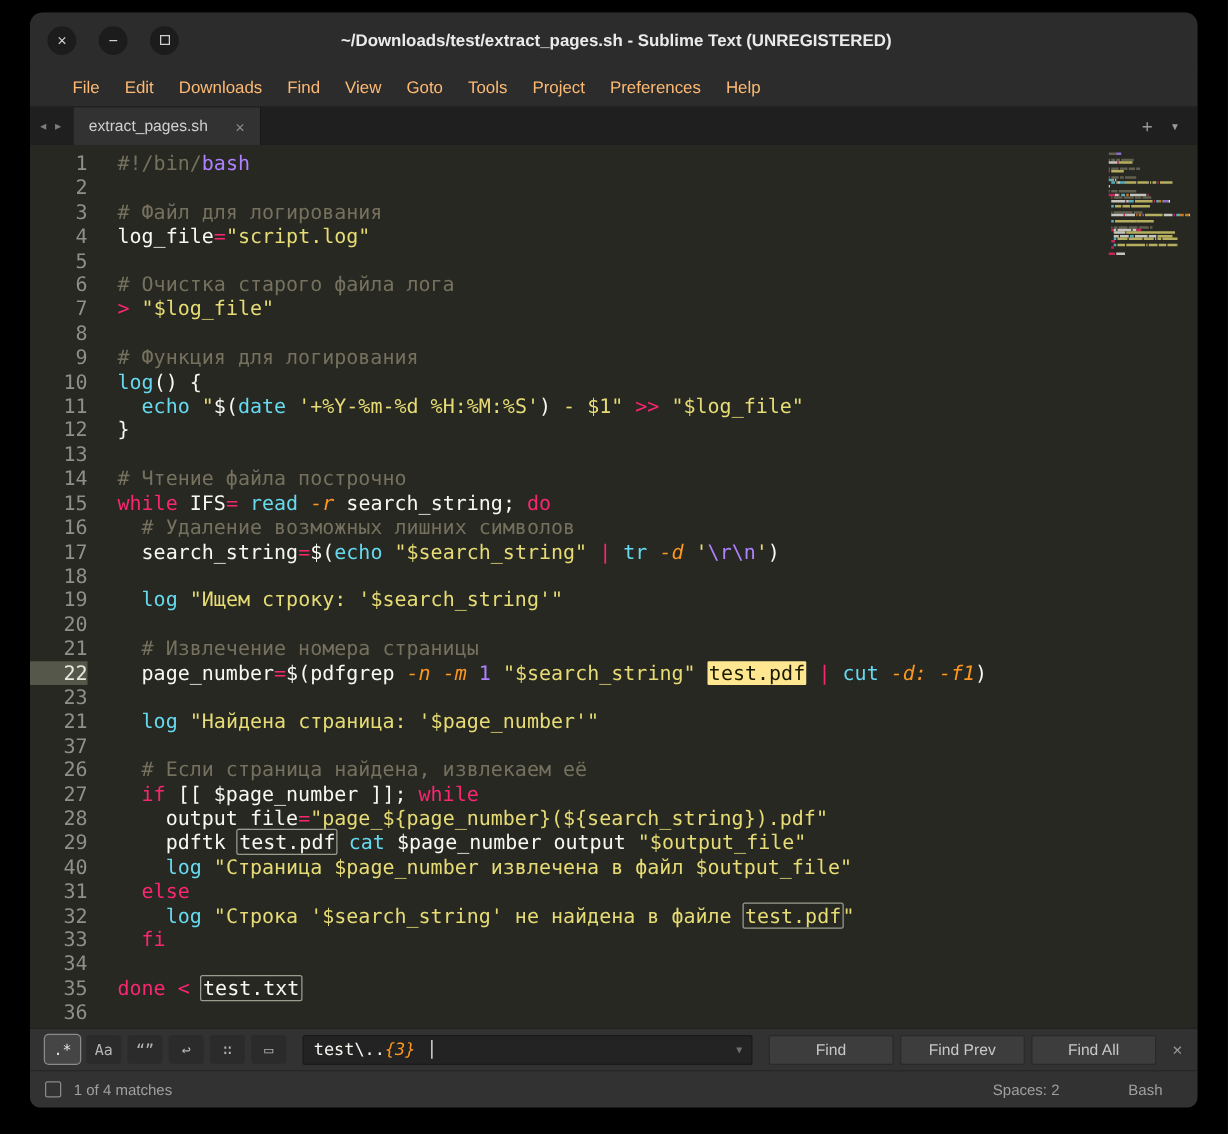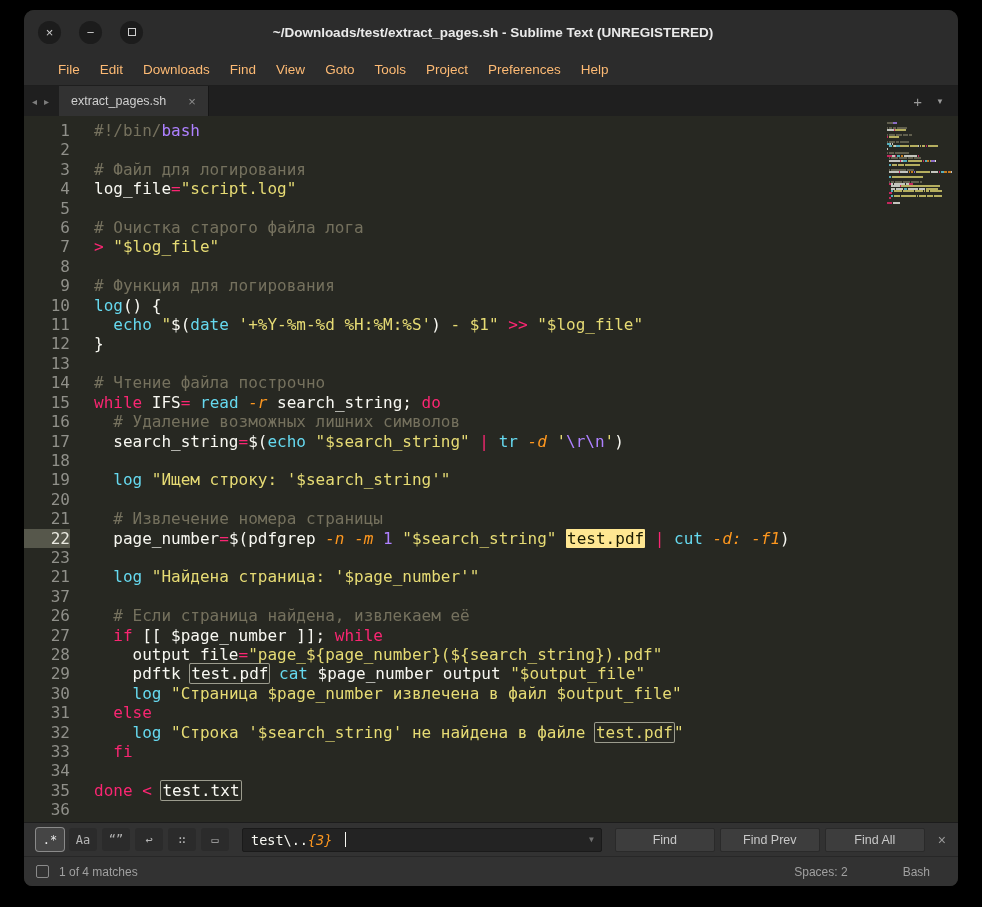--- a/index.html
+++ b/index.html
@@ -151,21 +151,21 @@
           <div class="code-line"><span class="gutter">20</span><span class="line-text">&nbsp;</span></div>
           <div class="code-line"><span class="gutter">21</span><span class="line-text"><span class="tok-com">  # Извлечение номера страницы</span></span></div>
           <div class="code-line"><span class="gutter active">22</span><span class="line-text"><span class="tok-pln">  page_number</span><span class="tok-kw">=</span><span class="tok-pln">$(</span><span class="tok-pln">pdfgrep</span><span class="tok-pln"> </span><span class="tok-par">-n</span><span class="tok-pln"> </span><span class="tok-par">-m</span><span class="tok-pln"> </span><span class="tok-pur">1</span><span class="tok-pln"> </span><span class="tok-str">"$search_string"</span><span class="tok-pln"> </span><span class="tok-pln m-cur">test.pdf</span><span class="tok-pln"> </span><span class="tok-kw">|</span><span class="tok-pln"> </span><span class="tok-fn">cut</span><span class="tok-pln"> </span><span class="tok-par">-d:</span><span class="tok-pln"> </span><span class="tok-par">-f1</span><span class="tok-pln">)</span></span></div>
           <div class="code-line"><span class="gutter">23</span><span class="line-text">&nbsp;</span></div>
           <div class="code-line"><span class="gutter">21</span><span class="line-text"><span class="tok-pln">  </span><span class="tok-fn">log</span><span class="tok-pln"> </span><span class="tok-str">"Найдена страница: '$page_number'"</span></span></div>
           <div class="code-line"><span class="gutter">37</span><span class="line-text">&nbsp;</span></div>
           <div class="code-line"><span class="gutter">26</span><span class="line-text"><span class="tok-com">  # Если страница найдена, извлекаем её</span></span></div>
           <div class="code-line"><span class="gutter">27</span><span class="line-text"><span class="tok-pln">  </span><span class="tok-kw">if</span><span class="tok-pln"> [[ $page_number ]]; </span><span class="tok-kw">while</span></span></div>
           <div class="code-line"><span class="gutter">28</span><span class="line-text"><span class="tok-pln">    output_file</span><span class="tok-kw">=</span><span class="tok-str">"page_${page_number}(${search_string}).pdf"</span></span></div>
           <div class="code-line"><span class="gutter">29</span><span class="line-text"><span class="tok-pln">    pdftk </span><span class="tok-pln m-out">test.pdf</span><span class="tok-pln"> </span><span class="tok-fn">cat</span><span class="tok-pln"> $page_number output </span><span class="tok-str">"$output_file"</span></span></div>
-          <div class="code-line"><span class="gutter">30</span><span class="line-text"><span class="tok-pln">    </span><span class="tok-fn">log</span><span class="tok-pln"> </span><span class="tok-str">"Страница $page_number извлечена в файл $output_file"</span></span></div>
+          <div class="code-line"><span class="gutter">40</span><span class="line-text"><span class="tok-pln">    </span><span class="tok-fn">log</span><span class="tok-pln"> </span><span class="tok-str">"Страница $page_number извлечена в файл $output_file"</span></span></div>
           <div class="code-line"><span class="gutter">31</span><span class="line-text"><span class="tok-pln">  </span><span class="tok-kw">else</span></span></div>
           <div class="code-line"><span class="gutter">32</span><span class="line-text"><span class="tok-pln">    </span><span class="tok-fn">log</span><span class="tok-pln"> </span><span class="tok-str">"Строка '$search_string' не найдена в файле </span><span class="tok-str m-out">test.pdf</span><span class="tok-str">"</span></span></div>
           <div class="code-line"><span class="gutter">33</span><span class="line-text"><span class="tok-pln">  </span><span class="tok-kw">fi</span></span></div>
           <div class="code-line"><span class="gutter">34</span><span class="line-text">&nbsp;</span></div>
           <div class="code-line"><span class="gutter">35</span><span class="line-text"><span class="tok-kw">done</span><span class="tok-pln"> </span><span class="tok-kw">&lt;</span><span class="tok-pln"> </span><span class="tok-pln m-out">test.txt</span></span></div>
           <div class="code-line"><span class="gutter">36</span><span class="line-text">&nbsp;</span></div>
         </div>
       <div id="minimap" class="minimap">
           <div class="mm-row">
             <span style="width: 6.3px; background: rgb(117, 113, 94);"></span>

